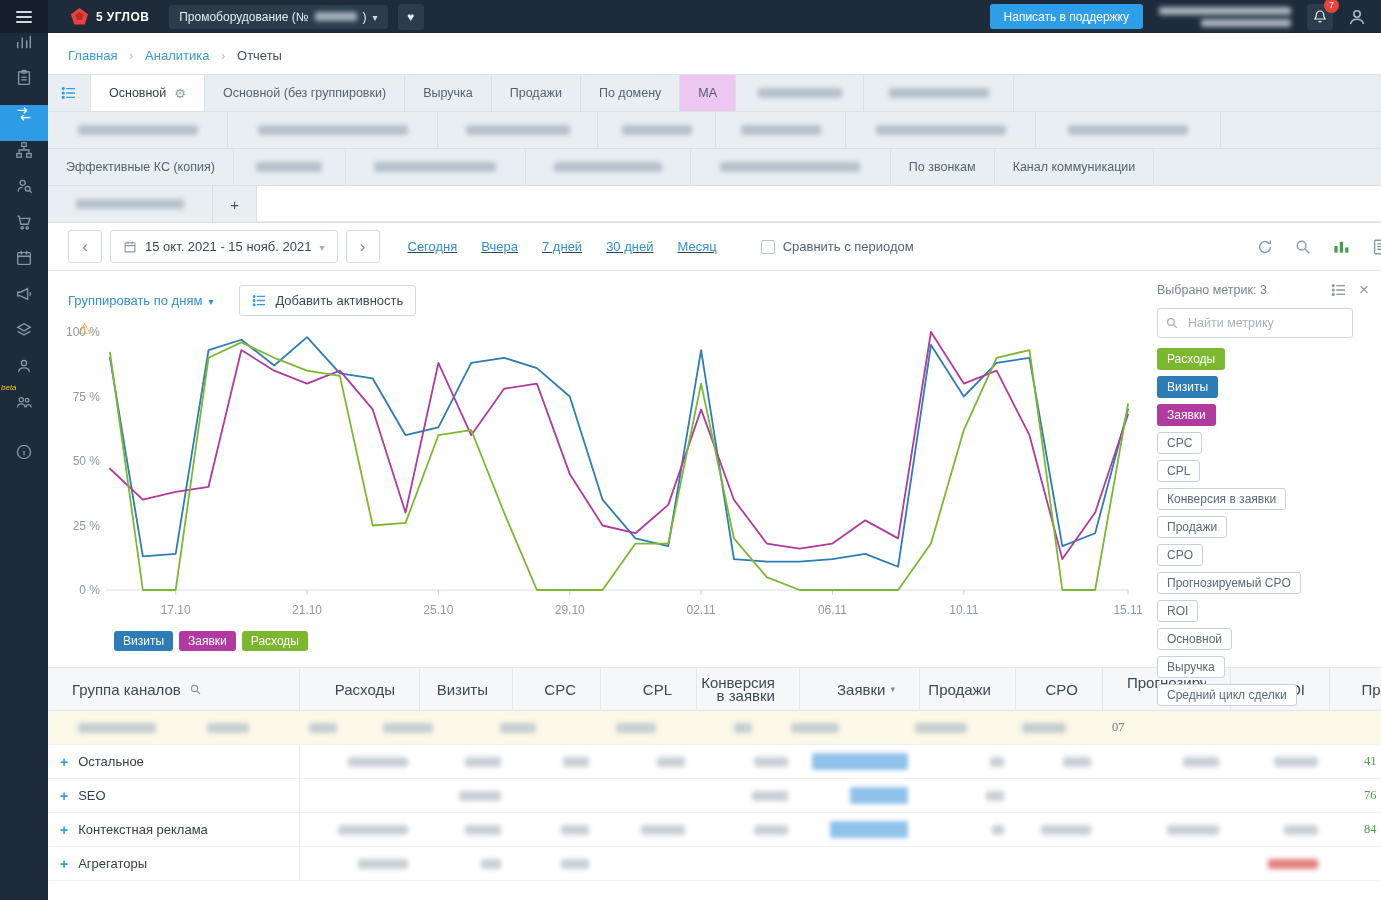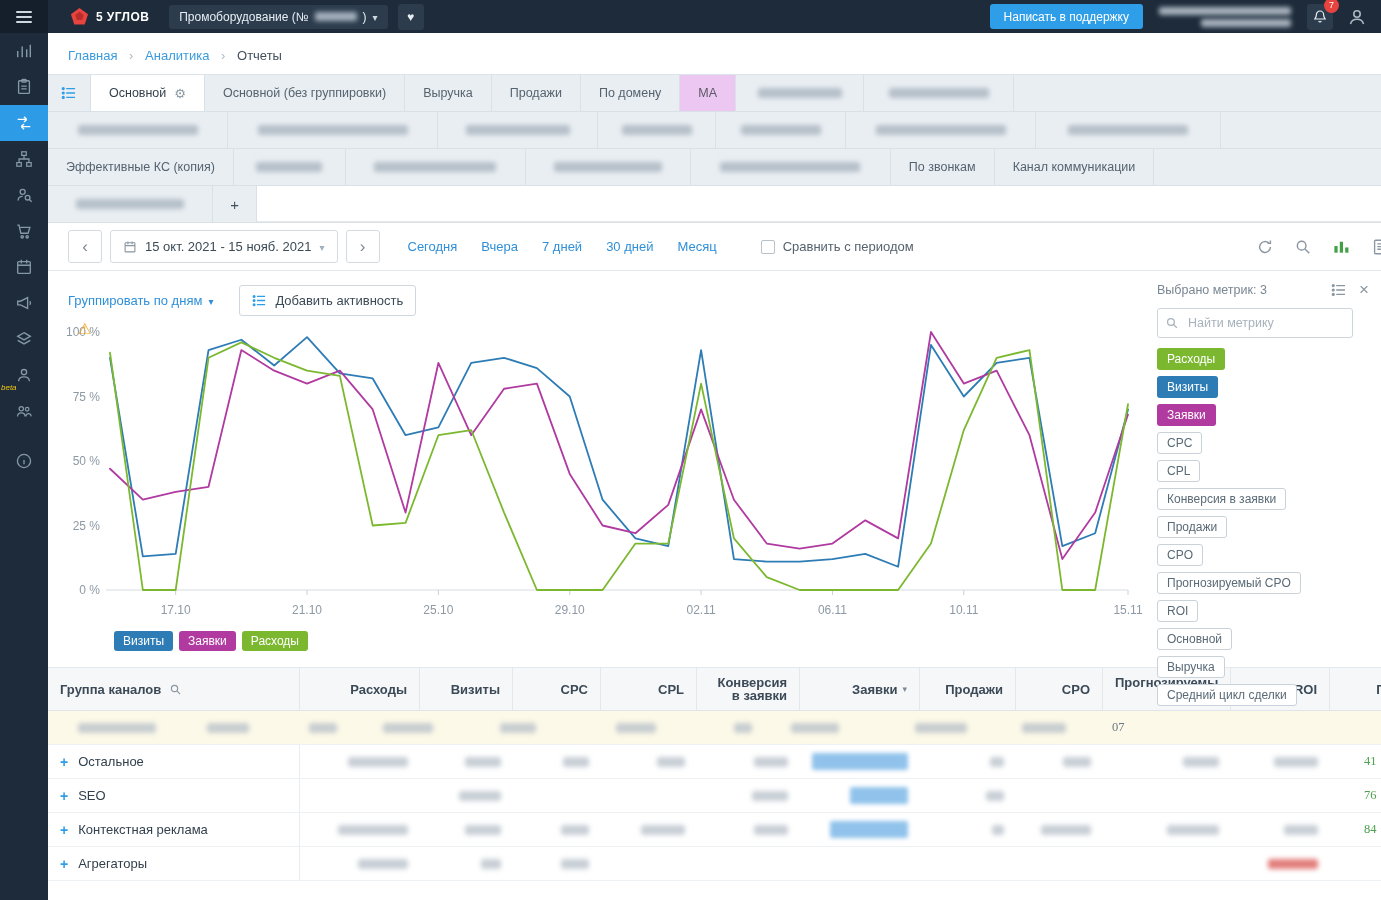--- a/index.html
+++ b/index.html
@@ -32,21 +32,21 @@
     display:flex; align-items:center; justify-content:center; }
 
   
   .bb { display:inline-block; height:10px; border-radius:2px; background:#a9b4bf;
     filter:blur(2.5px); opacity:.8; }
   .bb-dark  { background:#c2cdd8; height:9px; }
   .bb-light { background:#cdd7e1; height:8px; }
 
   
   .sidebar { position:absolute; left:0; top:33px; bottom:0; width:48px; background:#1d2b3a; z-index:10; }
-  .s-item { width:48px; height:36px; display:flex; align-items:center; justify-content:center;
+  .s-item { width:48px; height:36px; display:flex; align-items:flex-start; justify-content:center;
     cursor:pointer; position:relative; }
   .s-item.active { background:#2e9be6; }
   .s-item svg { stroke:#8697a6; }
   .s-item.active svg { stroke:#fff; }
   .beta-label { position:absolute; left:1px; bottom:1px; color:#f3c512; font-size:8px; font-style:italic; }
   .s-gap { height:14px; }
 
   
   .main { position:absolute; left:48px; top:33px; width:1333px; bottom:0; background:#fff; overflow:hidden; }
 
@@ -71,21 +71,21 @@
   .lastrow .fill { background:#fff; border-bottom:1px solid #e4e9ed; }
   .gear::before { content:"⚙"; color:#8b98a3; font-size:13px; }
 
   
   .toolbar { height:48px; display:flex; align-items:center; gap:8px; padding:0 0 0 20px;
     border-bottom:1px solid #e4e9ed; }
   .nav-btn { width:34px; height:33px; background:#fff; border:1px solid #d3dbe1; border-radius:3px;
     color:#7b8894; font-size:17px; line-height:1; cursor:pointer; }
   .date-btn { height:33px; background:#fff; border:1px solid #d3dbe1; border-radius:3px;
     display:flex; align-items:center; gap:8px; padding:0 12px; font-size:13px; color:#3b4a56; cursor:pointer; }
-  .quick { display:flex; gap:24px; margin-left:20px; }
+  .quick { display:flex; gap:24px; margin-left:20px;text-decoration:underline; }
   .quick a { color:#2f8fd8; text-decoration:none; font-size:13px; cursor:pointer; white-space:nowrap; }
   .compare { display:flex; align-items:center; gap:8px; margin-left:36px; color:#55636f; cursor:pointer; }
   .cb { width:14px; height:14px; border:1px solid #b6c1c9; border-radius:2px; background:#fff; }
   .t-icons { margin-left:auto; display:flex; align-items:center; gap:20px; margin-right:-8px; }
   .t-icons > * { cursor:pointer; }
 
   
   .content { position:relative; }
   .controls { display:flex; align-items:center; gap:26px; padding:14px 0 0 20px; }
   .group-by { color:#2f8fd8; text-decoration:none; display:flex; align-items:center; gap:6px; cursor:pointer; }
@@ -110,22 +110,22 @@
   .m-search input::placeholder { color:#a7b2bc; }
   .m-search svg { position:absolute; left:8px; top:8px; }
   .m-chips { margin-top:10px; display:flex; flex-direction:column; align-items:flex-start; gap:6px; }
   .chip { font-size:12px; color:#5a6a76; background:#fff; border:1px solid #c9d2d9; border-radius:3px;
     padding:3px 9px; cursor:pointer; white-space:nowrap; }
   .chip.sel { color:#fff; border:none; padding:4px 10px; }
 
   
   .table-clip { width:1333px; overflow:hidden; border-top:1px solid #e4e9ed; }
   .thead { display:flex; width:1402px; background:#f5f7f9; border-bottom:1px solid #dfe5ea; }
-  .th { height:42px; display:flex; align-items:center; justify-content:flex-end; padding:0 12px;
-    border-right:1px solid #e2e8ec; font-size:13px; font-weight:bold; color:#3c4a57;
+  .th { height:42px; display:flex; align-items:center; justify-content:flex-end; padding:0 24px;
+    border-right:1px solid #e2e8ec; font-size:15px; font-weight:normal; color:#3c4a57;
     line-height:13px; text-align:right; flex-shrink:0; cursor:pointer; }
   .th.c0 { justify-content:flex-start; text-align:left; gap:8px; }
   .tr { display:flex; width:1402px; height:34px; border-bottom:1px solid #eef1f4; align-items:center; }
   .td { height:100%; display:flex; align-items:center; justify-content:flex-end; padding:0 12px; flex-shrink:0; }
   .td.c0 { justify-content:flex-start; border-right:1px solid #e8edf0; }
   .c0{width:252px} .c1{width:120px} .c2{width:93px} .c3{width:88px} .c4{width:96px} .c5{width:103px}
   .c6{width:120px} .c7{width:96px} .c8{width:87px} .c9{width:128px} .c10{width:99px} .c11{width:120px}
   .th.c9 span { display:block; width:100%; max-height:28px; overflow:hidden; }
   .tr.total { background:#fcf9e8; }
   .tr.total .td.c0 { color:#9aa5ae; }

